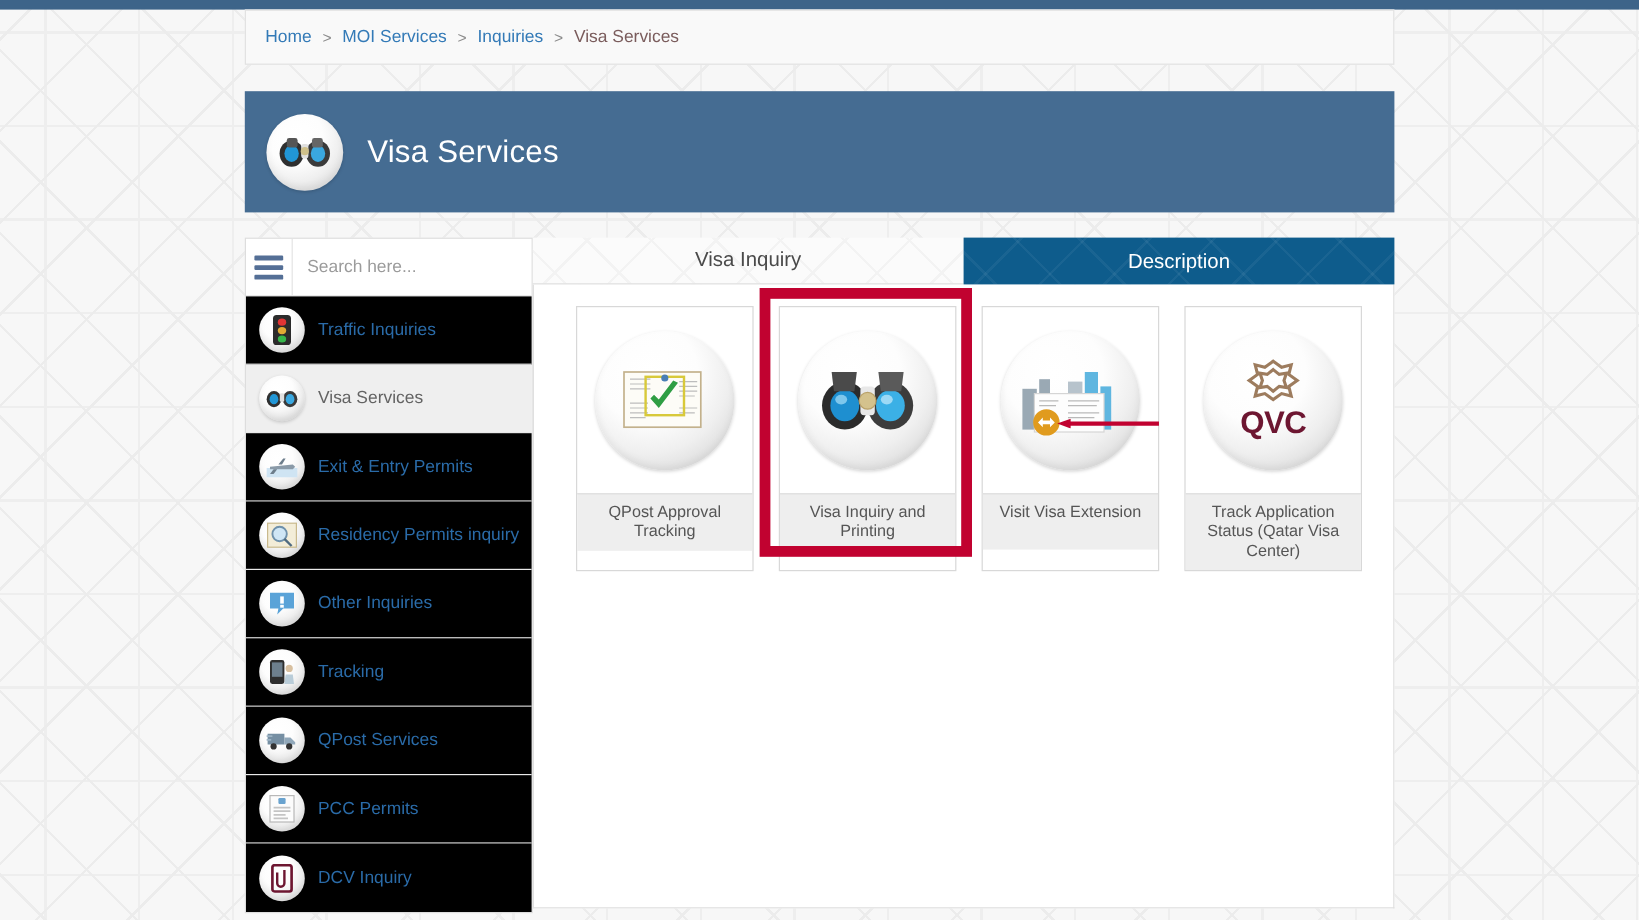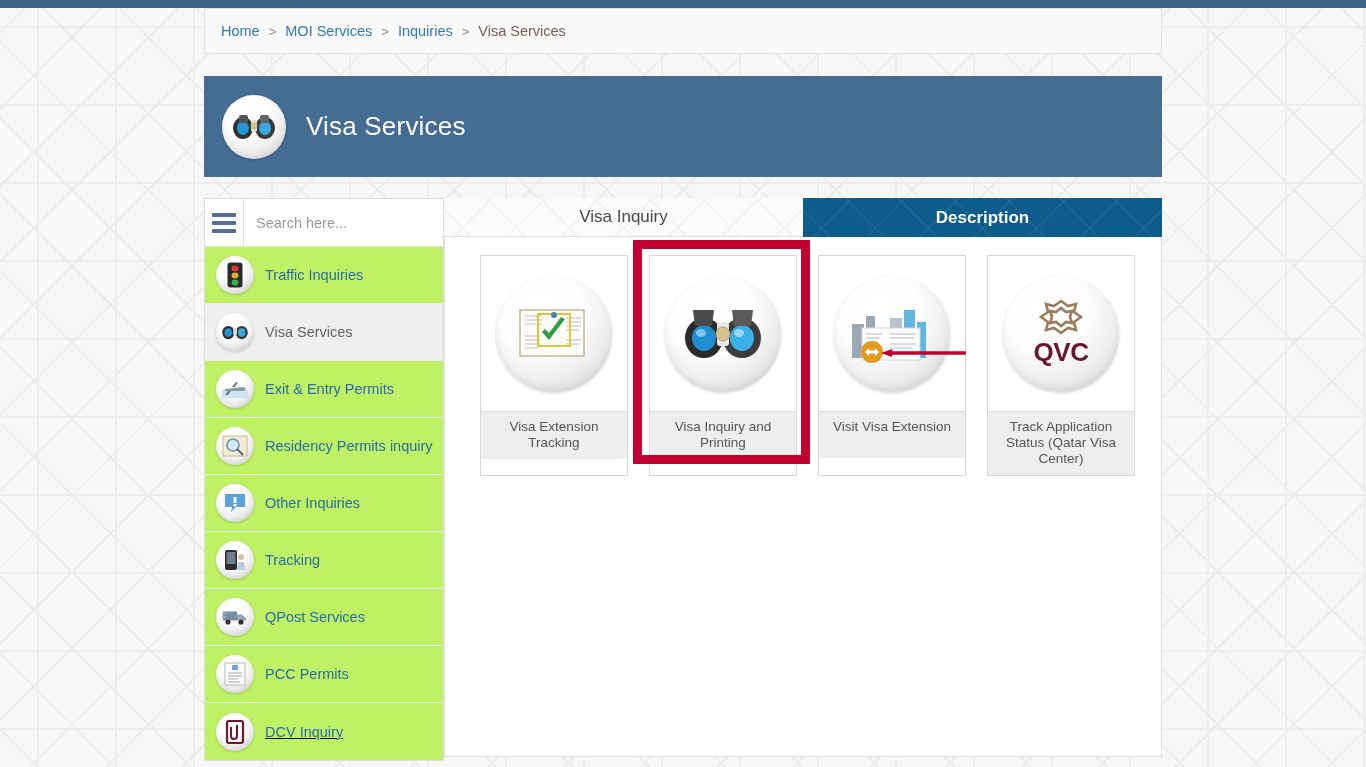--- a/index.html
+++ b/index.html
@@ -141,21 +141,21 @@
   }
   #search-input::placeholder { color: #9b9b9b; }
 
   .nav-item {
     height: 57px;
     display: flex;
     align-items: center;
     padding-left: 11px;
     border-bottom: 1px solid #e9e9e9;
     cursor: pointer;
-    background: #bef264;
+    background: #000000;
   }
   .nav-item:last-child { border-bottom: none; text-decoration: underline; }
   .nav-item.active { background: #efefef; }
   .nav-label {
     margin-left: 11px;
     font-size: 14.5px;
     color: #2a6ba8;
     white-space: nowrap;
   }
   .nav-item.active .nav-label { color: #636363; }
@@ -186,21 +186,21 @@
       repeating-linear-gradient(-45deg, transparent 0 18px, #f3f3f3 18px 20px, transparent 20px 38px);
     color: #4a4a4a;
     border-bottom: 1px solid #e0e0e0;
   }
   .tab.active {
     background-color: #0e5c8c;
     background-image:
       repeating-linear-gradient(45deg, transparent 0 18px, rgba(255,255,255,.05) 18px 20px, transparent 20px 38px),
       repeating-linear-gradient(-45deg, transparent 0 18px, rgba(255,255,255,.05) 18px 20px, transparent 20px 38px);
     color: #ffffff;
-    font-weight: bold;
+    font-weight: normal;
   }
 
   #panel {
     background: #ffffff;
     border: 1px solid #e0e0e0;
     border-top: none;
     min-height: 520px;
     padding: 18px 0 0 35px;
   }
   #card-grid {
@@ -489,21 +489,21 @@
                       <line x1="48" y1="34" x2="63" y2="34"></line>
                         <line x1="48" y1="38" x2="61" y2="38"></line>
                     </g>
                     <rect x="20" y="8" width="32" height="32" fill="none" stroke="#d8c93a" stroke-width="2"></rect>
                     <path d="M24 26 L31 34 L47 13 L43 11 L31 27 L27 23 Z" fill="#2f9e44"></path>
                     <circle cx="36" cy="9" r="3" fill="#4a7fb5"></circle>
                   </svg>
                 </div>
               </div>
             </div>
-            <div class="card-caption">Visa Extension Tracking</div>
+            <div class="card-caption">QPost Approval Tracking</div>
           </div>
 
           <div class="card">
             <div class="card-icon-area">
               <div class="orb" style="width:116px;height:116px;">
                 <div class="orb-inner" style="width:84px;height:56px;">
                   <svg width="84" height="56" viewBox="0 0 84 56">
                     <ellipse cx="23" cy="32" rx="19" ry="20" fill="#2b2b2b"></ellipse>
                     <ellipse cx="61" cy="32" rx="19" ry="20" fill="#3c3c3c"></ellipse>
                     <ellipse cx="23" cy="32" rx="12" ry="13" fill="#1e8fd0"></ellipse>

